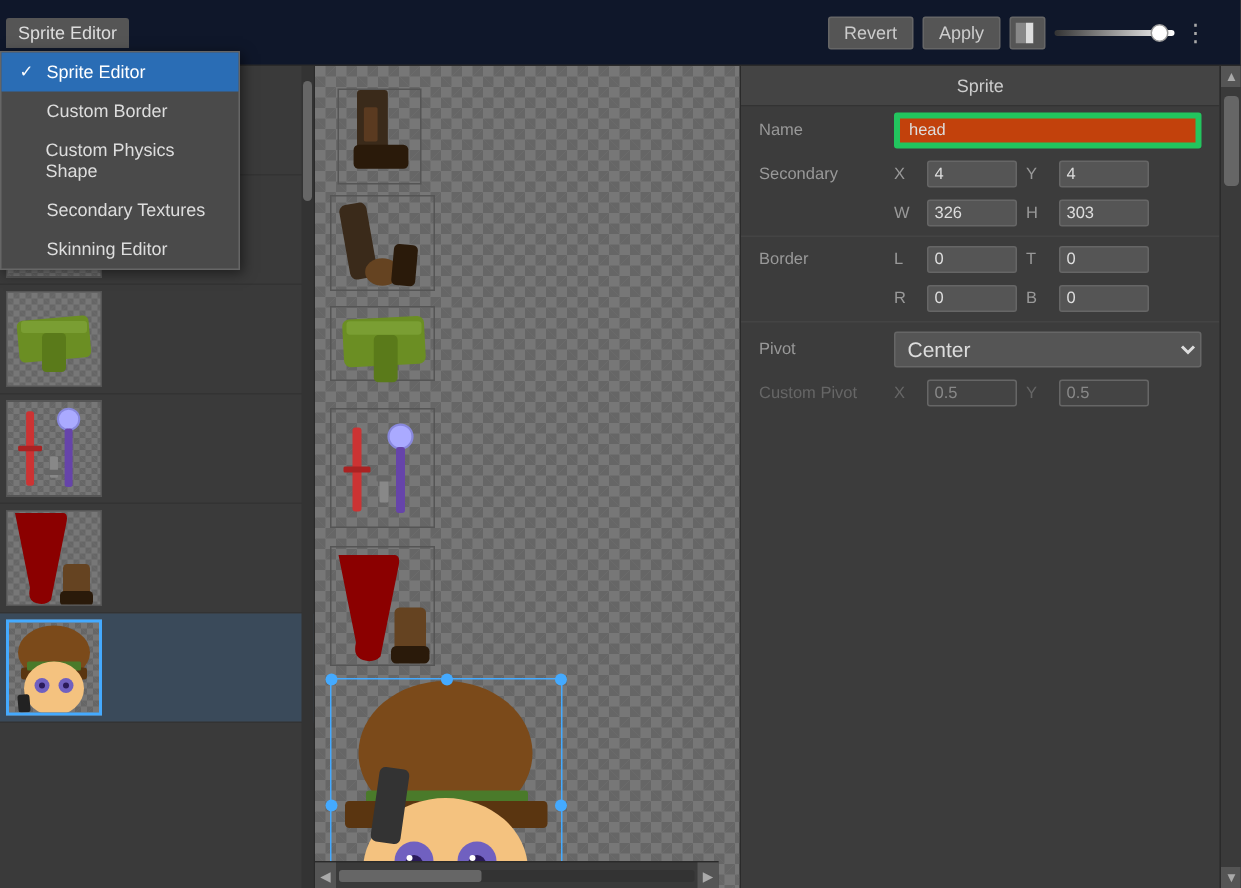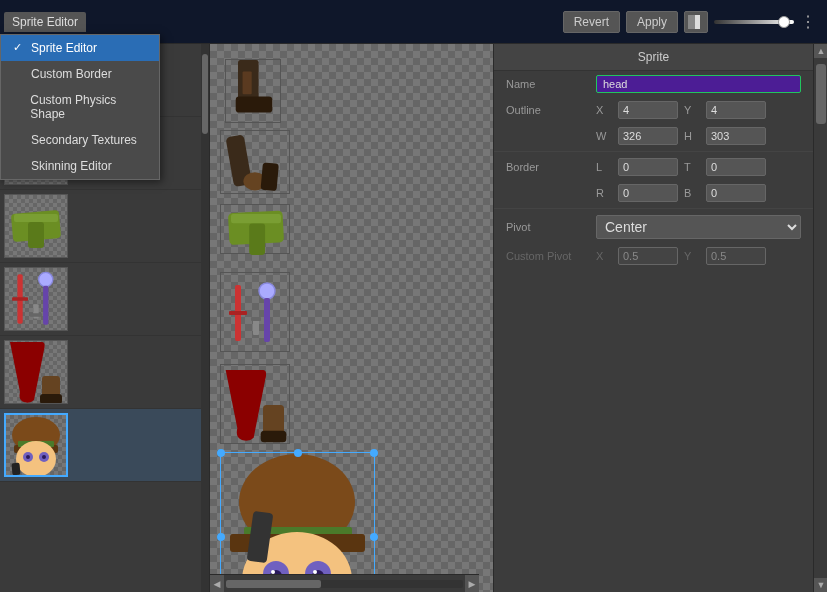--- a/index.html
+++ b/index.html
@@ -37,21 +37,21 @@
     }
 
     #top-bar-spacer {
       flex: 1;
     }
 
     #top-bar-right {
       display: flex;
       align-items: center;
       gap: 6px;
-      margin-right: 9px;
+      margin-right: 20px;
     }
 
     .top-btn {
       background: #555;
       border: 1px solid #666;
       color: #ccc;
       padding: 3px 10px;
       cursor: pointer;
       font-size: 12px;
       border-radius: 2px;
@@ -227,22 +227,22 @@
       font-size: 11px;
       flex-shrink: 0;
     }
     .info-value {
       flex: 1;
       color: #ddd;
       font-size: 11px;
     }
 
     .info-input {
-      background: #4c1d95;
-      border: 1px solid #22c55e;
+      background: #c2410c;
+      border: 4px solid #22c55e;
       color: #ddd;
       padding: 2px 6px;
       font-size: 11px;
       width: 100%;
       border-radius: 2px;
     }
 
     .info-group {
       display: flex;
       align-items: center;
@@ -623,21 +623,21 @@
     <div id="sprite-info-header">Sprite</div>
 
     <div class="info-row">
       <div class="info-label">Name</div>
       <div class="info-value">
         <input type="text" class="info-input" value="head" style="">
       </div>
     </div>
 
     <div class="info-row">
-      <div class="info-label">Outline</div>
+      <div class="info-label">Secondary</div>
       <div class="info-group">
         <span class="coord-label">X</span>
         <input type="text" class="coord-input" value="4" style="">
         <span class="coord-label">Y</span>
         <input type="text" class="coord-input" value="4" style="">
       </div>
     </div>
 
     <div class="info-row">
       <div class="info-label"></div>

